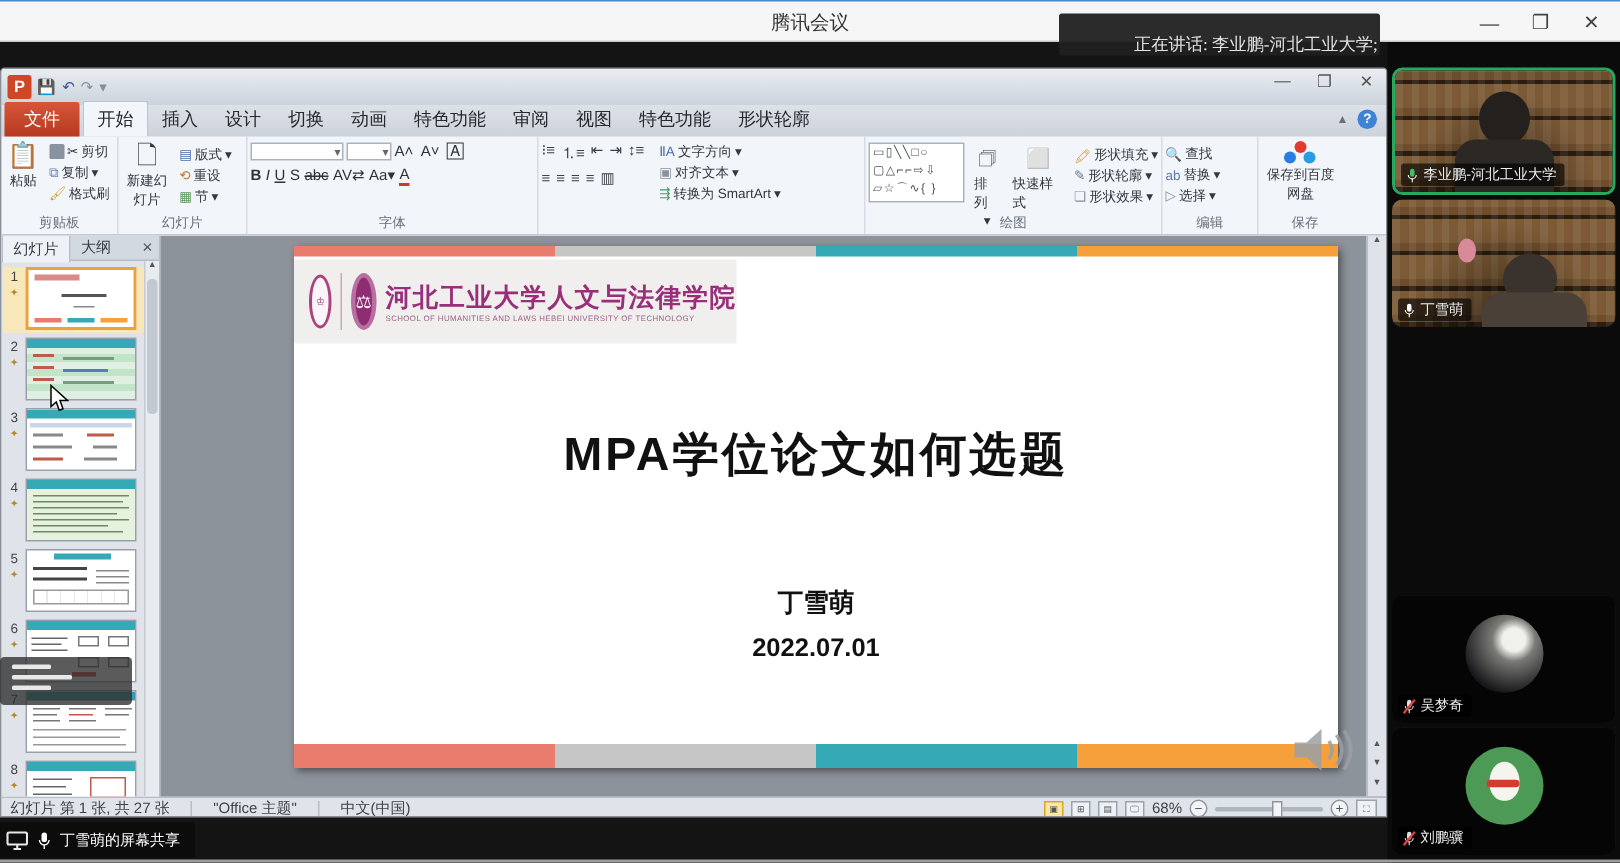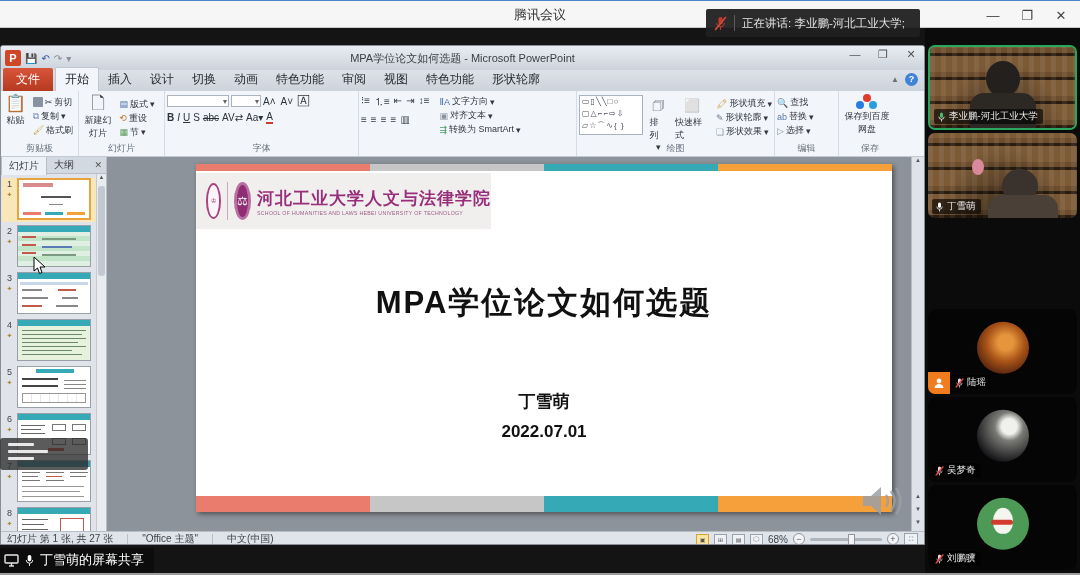--- a/index.html
+++ b/index.html
@@ -12,21 +12,21 @@
     border-top:1px solid #4a86c8; border-bottom:1px solid #c9c9c9; z-index:30; }
   .mt-title { position:absolute; left:0; right:0; top:0; height:28px; line-height:28px; text-align:center;
     font-size:13px; color:#333; }
   .mt-controls { position:absolute; right:2px; top:0; height:28px; display:flex; z-index:31; }
   .mt-btn { width:34px; height:28px; display:flex; align-items:center; justify-content:center;
     font-size:13px; color:#444; cursor:default; }
   .frame-bottom { position:absolute; left:0; bottom:0; width:1080px; height:2px; background:#9c9c9c; z-index:40; }
 
   
   .toast { position:absolute; left:706px; top:9px; width:214px; height:28px; background:rgba(32,32,32,.95);
-    border-radius:2px; display:flex; align-items:center; z-index:50; padding:0 8px; gap:7px; }
+    border-radius:2px; display:flex; align-items:flex-end; z-index:50; padding:0 8px; gap:21px;font-family:Liberation Serif, serif; }
   .toast-div { width:1px; height:16px; background:#5c5c5c; }
   .toast-text { font-size:11.5px; color:#e3e3e3; white-space:nowrap; }
 
   
   .ppt { position:absolute; left:0; top:45px; width:925px; height:500px; background:#eef1f6;
     border:1px solid #8a8f96; border-radius:3px 3px 0 0; overflow:hidden; }
   .ppt-titlebar { position:relative; height:24px;
     background:linear-gradient(#e9edf2,#ccd3dc); display:flex; align-items:center; }
   .qa { display:flex; align-items:center; gap:4px; padding-left:4px; }
   .ppt-logo { width:16px; height:16px; background:#d04727; border-radius:2px; color:#fff; font-weight:bold;
@@ -134,21 +134,21 @@
 
   
   .float-widget { position:absolute; left:0px; top:438px; width:88px; height:32px; background:rgba(45,45,45,.78);
     border-radius:3px; z-index:20; padding:5px 0 0 8px; }
   .float-widget i { display:block; height:3px; background:#e8e8e8; border-radius:1px; margin-bottom:4px; }
   .cursor { position:absolute; left:33px; top:256px; z-index:70; }
 
   
   .share { position:absolute; left:0px; bottom:3px; height:24px; background:#0c0c0c; display:flex;
     align-items:center; gap:5px; padding:0 10px 0 4px; z-index:25; }
-  .share-text { color:#fff; font-size:13px; white-space:nowrap; }
+  .share-text { color:#fff; font-size:10px; white-space:nowrap; }
 
   
   .sidebar { position:absolute; left:925px; top:28px; width:155px; height:547px; background:#0b0b0b; z-index:10; }
   .tile { position:absolute; left:3px; width:149px; height:85px; border-radius:7px; overflow:hidden; background:#1d1d1d; }
   .tile.speaking { border:2px solid #27a85c; }
   .nameplate { position:absolute; left:4px; bottom:4px; background:rgba(0,0,0,.62); border-radius:2px;
     display:flex; align-items:center; gap:3px; padding:1px 5px 1px 3px; z-index:3; }
   .nameplate span { color:#eee; font-size:9.5px; white-space:nowrap; }
   .pbadge { position:absolute; left:0px; bottom:0px; width:22px; height:22px; background:#f07c1d; z-index:3;
     display:flex; align-items:center; justify-content:center; }
@@ -200,21 +200,20 @@
   <div class="ppt">
 
     <div class="ppt-titlebar">
       <div class="qa">
         <div class="ppt-logo">P</div>
         <span class="qa-ic">💾</span>
         <span class="qa-ic">↶</span>
         <span class="qa-ic gray">↷</span>
         <span class="qa-ic gray">▾</span>
       </div>
-      <div class="ppt-title">MPA学位论文如何选题 - Microsoft PowerPoint</div>
       <div class="ppt-controls">
         <span class="ppt-cbtn">—</span>
         <span class="ppt-cbtn">❐</span>
         <span class="ppt-cbtn">✕</span>
       </div>
     </div>
     <div class="ppt-subctl">
       <span class="chev">▲</span>
       <span class="help">?</span>
     </div>
@@ -632,39 +631,20 @@
         <svg width="9" height="12" viewBox="0 0 12 14">
           <rect x="4" y="1" width="4" height="7" rx="2" fill="#fff"></rect>
           <path d="M2.5 6.5 a3.5 3.5 0 0 0 7 0" stroke="#fff" fill="none"></path>
           <line x1="6" y1="10" x2="6" y2="13" stroke="#fff"></line>
         </svg>
         <span>丁雪萌</span>
       </div>
     </div>
 
 
-    <div class="tile" style="top:281px">
-      <div style="position:absolute;inset:0;background:#050505;"></div>
-      <div class="avatar warm"></div>
-      <div class="pbadge">
-        <svg width="12" height="12" viewBox="0 0 12 12">
-            <circle cx="6" cy="4" r="2.4" fill="#fff"></circle>
-            <path d="M1.5 11 a4.5 4 0 0 1 9 0z" fill="#fff"></path>
-          </svg>
-      </div>
-      <div class="nameplate" style="left:24px;">
-        <svg width="9" height="12" viewBox="0 0 12 14">
-          <rect x="4" y="1" width="4" height="7" rx="2" fill="#ddd"></rect>
-          <path d="M2.5 6.5 a3.5 3.5 0 0 0 7 0" stroke="#ddd" fill="none"></path>
-          <line x1="6" y1="10" x2="6" y2="13" stroke="#ddd"></line>
-          <line x1="1" y1="13" x2="11" y2="1" stroke="#e04343" stroke-width="2"></line>
-        </svg>
-        <span>陆瑶</span>
-      </div>
-    </div>
 
     <div class="tile" style="top:457px">
       <div style="position:absolute;inset:0;background:#050505;"></div>
       <div class="avatar green">
         <div class="duck"></div>
           <div class="scarf"></div>
       </div>
       <div class="nameplate">
         <svg width="9" height="12" viewBox="0 0 12 14">
           <rect x="4" y="1" width="4" height="7" rx="2" fill="#ddd"></rect>

